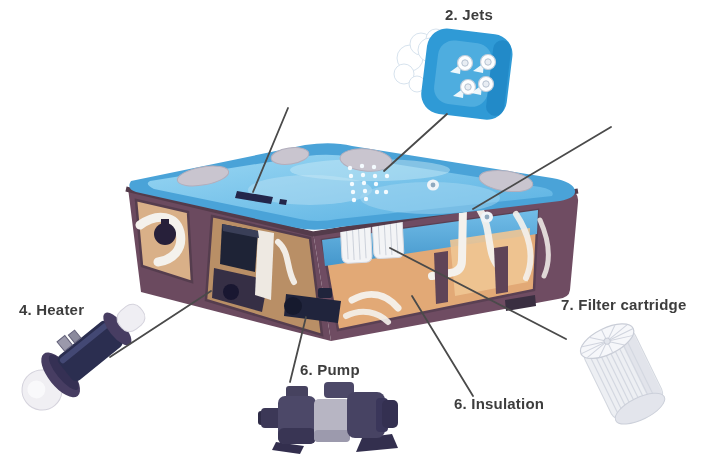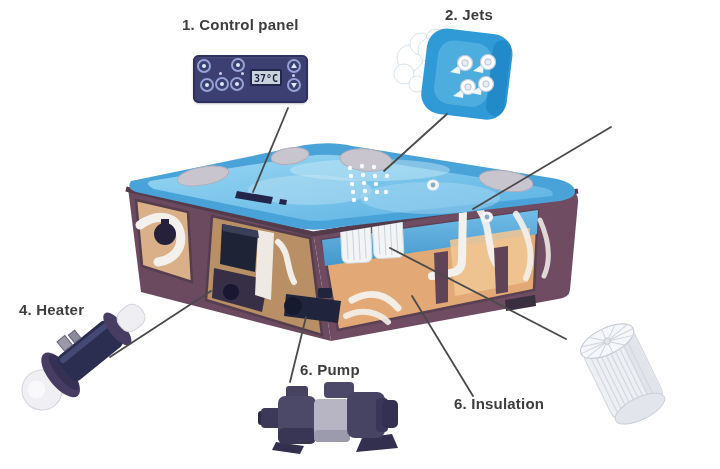--- a/index.html
+++ b/index.html
@@ -262,33 +262,20 @@
     <line x1="288" y1="108" x2="253" y2="192"></line>
     <line x1="447" y1="114" x2="384" y2="171"></line>
     <line x1="611" y1="127" x2="473" y2="209"></line>
     <line x1="211" y1="291" x2="110" y2="357"></line>
     <line x1="306" y1="317" x2="290" y2="382"></line>
     <line x1="412" y1="296" x2="473" y2="396"></line>
     <line x1="390" y1="248" x2="566" y2="339"></line>
   </g>
 </svg>
 
-  <div class="cpanel">
-    <span class="btn" style="left:4px;top:4px"></span>
-    <span class="btn" style="left:38px;top:3px"></span>
-    <span class="btn" style="left:7px;top:23px"></span>
-    <span class="btn" style="left:22px;top:22px"></span>
-    <span class="btn" style="left:37px;top:22px"></span>
-    <span class="btn up" style="left:94px;top:4px"></span>
-    <span class="btn down" style="left:94px;top:23px"></span>
-    <span class="led" style="left:26px;top:17px"></span>
-    <span class="led" style="left:48px;top:17px"></span>
-    <span class="led" style="left:99px;top:19px"></span>
-    <span class="lcd">37°C</span>
-  </div>
-
-  <div class="label" style="left:182px;top:16px">1. Control panel</div>
+
   <div class="label" style="left:445px;top:6px">2. Jets</div>
   <div class="label" style="left:19px;top:301px">4. Heater</div>
   <div class="label" style="left:300px;top:361px">6. Pump</div>
   <div class="label" style="left:454px;top:395px">6. Insulation</div>
+  <div class="label" style="left:561px;top:296px">7. Filter cartridge</div>
 
 </div>
 
 </body></html>

